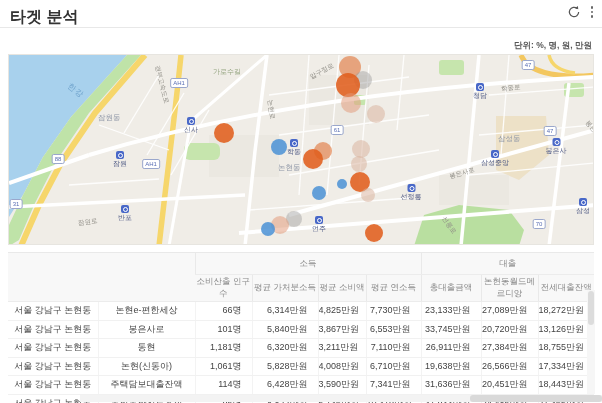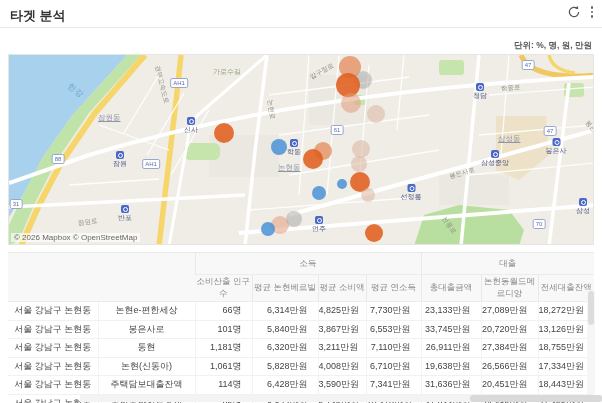--- a/index.html
+++ b/index.html
@@ -1,19 +1,19 @@
 <!DOCTYPE html>
 <html><head>
 <meta charset="utf-8">
 <style>
   html,body{margin:0;padding:0;width:602px;height:403px;background:#fff;overflow:hidden;
     font-family:"Liberation Sans","DejaVu Sans",sans-serif;}
   .abs{position:absolute;}
   
-  #page-title{left:10px;top:7px;font-size:13px;font-weight:bold;color:#333;}
+  #page-title{left:10px;top:7px;font-size:16px;font-weight:bold;color:#333;}
   #hdr-divider{left:0;top:27px;width:602px;height:1px;background:#e8e8e8;}
   #refresh-btn{right:21px;top:5px;width:14px;height:14px;cursor:pointer;}
   #kebab-btn{right:5px;top:4px;width:10px;height:16px;color:#666;font-size:11px;line-height:5px;
     letter-spacing:0;text-align:center;cursor:pointer;}
   .dot{width:2.5px;height:2.5px;border-radius:50%;background:#666;margin:2px auto;}
   #units-label{right:10px;top:40px;font-size:8.5px;color:#555;font-weight:bold;}
   
   #map{left:8px;top:54px;width:586px;height:191px;background:#f0ede7;overflow:hidden;border:1px solid #e7e5e0;box-sizing:border-box;}
   #map svg{position:absolute;left:0;top:0;}
   #map-overlay{position:absolute;left:0;top:0;width:100%;height:100%;}
@@ -27,21 +27,21 @@
   .station{position:absolute;text-align:center;transform:translate(-50%,0);}
   .st-icon{width:8px;height:8px;border-radius:2px;background:#4968c8;margin:0 auto;position:relative;}
   .st-icon::after{content:"";position:absolute;left:2px;top:2px;width:3px;height:3px;border:1px solid #fff;border-radius:50%;}
   .st-label{display:block;font-size:7px;color:#4f5a85;white-space:nowrap;margin-top:0px;}
   .shield{position:absolute;font-size:6px;line-height:8px;padding:0 2px;color:#5a6fb5;background:#fff;
     border:1px solid #9aa7cc;border-radius:2px;white-space:nowrap;transform:translate(-50%,0);}
   .lbl{position:absolute;font-size:7px;color:#9b978e;white-space:nowrap;}
   .lbl.water{color:#6fa3cc;font-size:8px;letter-spacing:1px;}
   .lbl.green{color:#93a37f;}
   .lbl.road{color:#8f8d86;font-size:6.5px;}
-  .lbl.district{color:#8e96a6;font-size:7.5px;text-decoration:underline;}
+  .lbl.district{color:#8e96a6;font-size:7.5px;}
   #map-attrib{position:absolute;left:2px;bottom:2px;font-size:8px;color:#666;
     background:rgba(255,255,255,0.65);padding:0 3px;}
   
   #data-table{position:absolute;left:8px;top:252px;width:586px;border-collapse:collapse;table-layout:fixed;}
   #data-table thead th{background:#f8f8f8;color:#888;font-size:8.5px;font-weight:normal;height:19px;
     border-bottom:1px solid #ececec;border-left:1px solid #e9e9e9;}
   #data-table thead tr:first-child th{border-top:1px solid #e9e9e9;margin-top:24px;}
   #data-table thead th:first-child{border-left:none;}
   #data-table tbody td{font-size:9px;color:#444;height:17.5px;text-align:right;padding:0 10px 0 0;
     border-bottom:1px solid #f1f1f1;border-left:1px solid #f3f3f3;white-space:nowrap;overflow:hidden;margin-top:8px;}
@@ -204,21 +204,20 @@
       <div class="bubble primary" style="left: 294px; top: 94px; width: 20px; height: 20px;"></div>
       <div class="bubble primary" style="left: 341px; top: 117px; width: 20px; height: 20px;"></div>
       <div class="bubble blue" style="left: 328px; top: 124px; width: 10px; height: 10px;"></div>
       <div class="bubble blue" style="left: 303px; top: 131px; width: 14px; height: 14px;"></div>
       <div class="bubble tan" style="left: 352px; top: 133px; width: 14px; height: 14px;"></div>
       <div class="bubble gray" style="left: 277px; top: 156px; width: 16px; height: 16px;"></div>
       <div class="bubble salmon" style="left: 262px; top: 161px; width: 18px; height: 18px;"></div>
       <div class="bubble blue" style="left: 252px; top: 167px; width: 14px; height: 14px;"></div>
       <div class="bubble primary" style="left: 356px; top: 169px; width: 18px; height: 18px;"></div>
     </div>
-  <div id="map-attrib">© 2026 Mapbox © OpenStreetMap</div>
 </div>
 
 <table id="data-table">
   <colgroup>
     <col style="width:90px">
       <col style="width:97px">
       <col style="width:57px">
       <col style="width:66px">
     <col style="width:48px">
       <col style="width:55px">
@@ -227,21 +226,21 @@
       <col style="width:56px">
   </colgroup>
   <thead>
       <tr>
         <th colspan="2" rowspan="2"></th>
         <th colspan="4">소득</th>
         <th colspan="3">대출</th>
       </tr>
       <tr>
         <th>소비산출 인구수</th>
-        <th>평균 논현베르빌</th>
+        <th>평균 가처분소득</th>
         <th>평균 소비액</th>
         <th>평균 연소득</th>
         <th>총대출금액</th>
         <th>논현동월드메르디앙</th>
         <th>전세대출잔액</th>
       </tr>
     </thead>
   <tbody>
       <tr>
         <td class="txt">서울 강남구 논현동</td>

